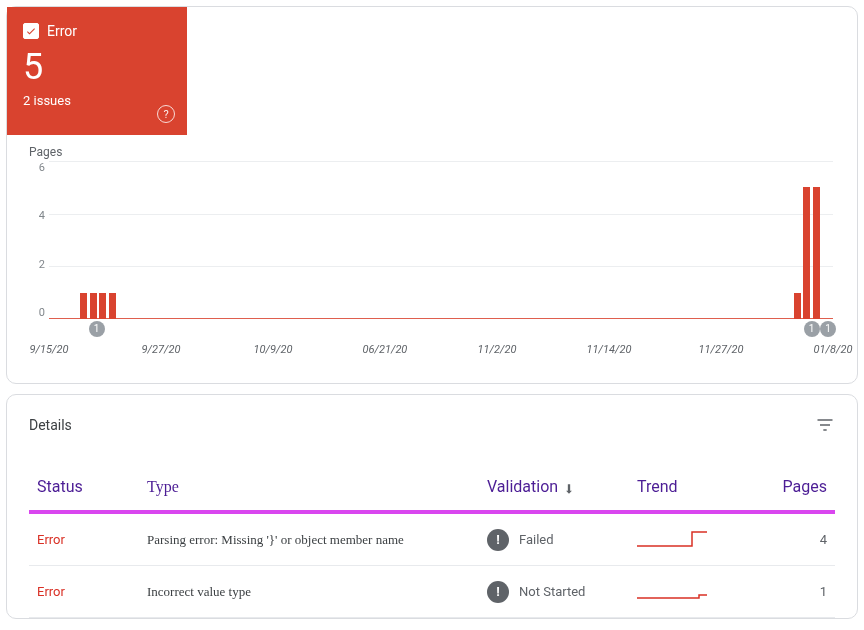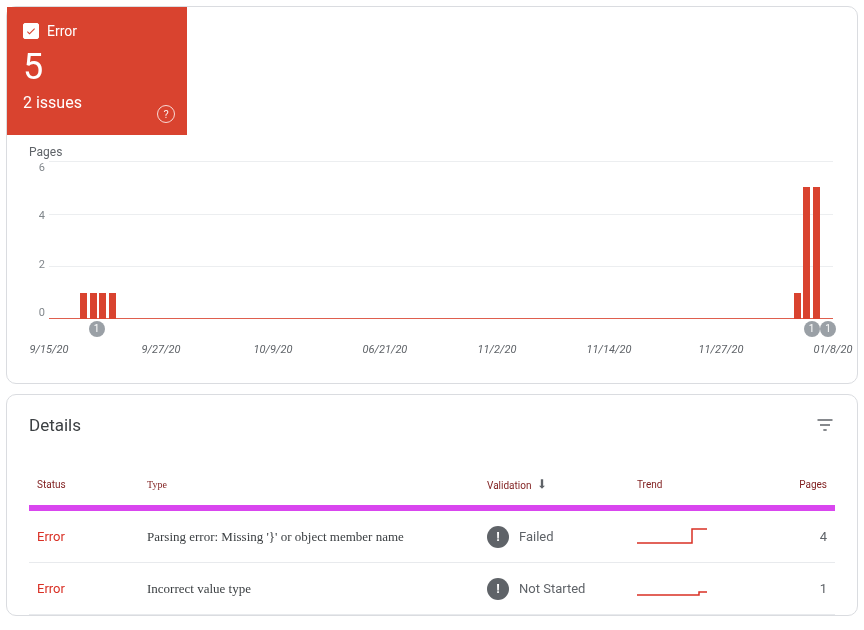--- a/index.html
+++ b/index.html
@@ -30,21 +30,21 @@
     position: relative;
   }
   .sc-row1 { display: flex; align-items: center; gap: 8px; font-size: 14px; }
   .sc-check {
     width: 16px; height: 16px; border: 1.5px solid #fff; border-radius: 2px;
     display: inline-flex; align-items: center; justify-content: center;
     background: #fff;
   }
   .sc-check svg { width: 12px; height: 12px; }
   .sc-count { font-size: 36px; margin-top: 10px; line-height: 1; }
-  .sc-issues { font-size: 16px; margin-top: 8px; }
+  .sc-issues { font-size: 13px; margin-top: 8px; }
   .sc-help {
     position: absolute; right: 12px; bottom: 12px;
     width: 18px; height: 18px; border: 1.5px solid rgba(255,255,255,0.8);
     border-radius: 50%; display: flex; align-items: center; justify-content: center;
     font-size: 11px; color: rgba(255,255,255,0.9); cursor: pointer;
   }
   .chart-area {
     padding: 6px 18px 20px 18px;
     position: relative;
   }
@@ -95,28 +95,28 @@
   .xtick {
     position: absolute; top: 0; font-size: 11px; color: #5f6368;
     transform: translateX(-50%);
   }
   
   .details-panel { padding: 20px 22px 0 22px; }
   .details-head {
     display: flex; justify-content: space-between; align-items: center;
     margin-bottom: 28px;
   }
-  .details-title { font-size: 17px; color: #3c4043; }
+  .details-title { font-size: 14px; color: #3c4043; }
   .filter-icon { width: 20px; height: 20px; cursor: pointer; color: #5f6368; }
   .tbl { width: 100%; border-collapse: collapse; }
   .tbl th, .tbl td {
     text-align: left; padding: 14px 8px; font-weight: 400;
     font-size: 13px; color: #5f6368; vertical-align: middle;
   }
-  .tbl thead th { font-size: 10px; color: #7f1d1d; border-bottom: 6px solid #d946ef; }
+  .tbl thead th { font-size: 16px; color: #4c1d95; border-bottom: 4px solid #d946ef; }
   .tbl tbody tr { border-bottom: 1px solid #e8eaed; }
   .tbl .col-status { width: 110px; }
   .tbl .col-type { width: 340px; font-family: Liberation Serif, serif; }
   .tbl .col-valid { width: 150px; }
   .tbl .col-trend { width: 110px; }
   .tbl .col-pages { text-align: right; }
   .status-error { color: #d93025; }
   .type-text { color: #3c4043; }
   .sort-arrow { display: inline-flex; align-items: flex-end; gap: 4px; }
   .sort-arrow svg { width: 14px; height: 14px; }

